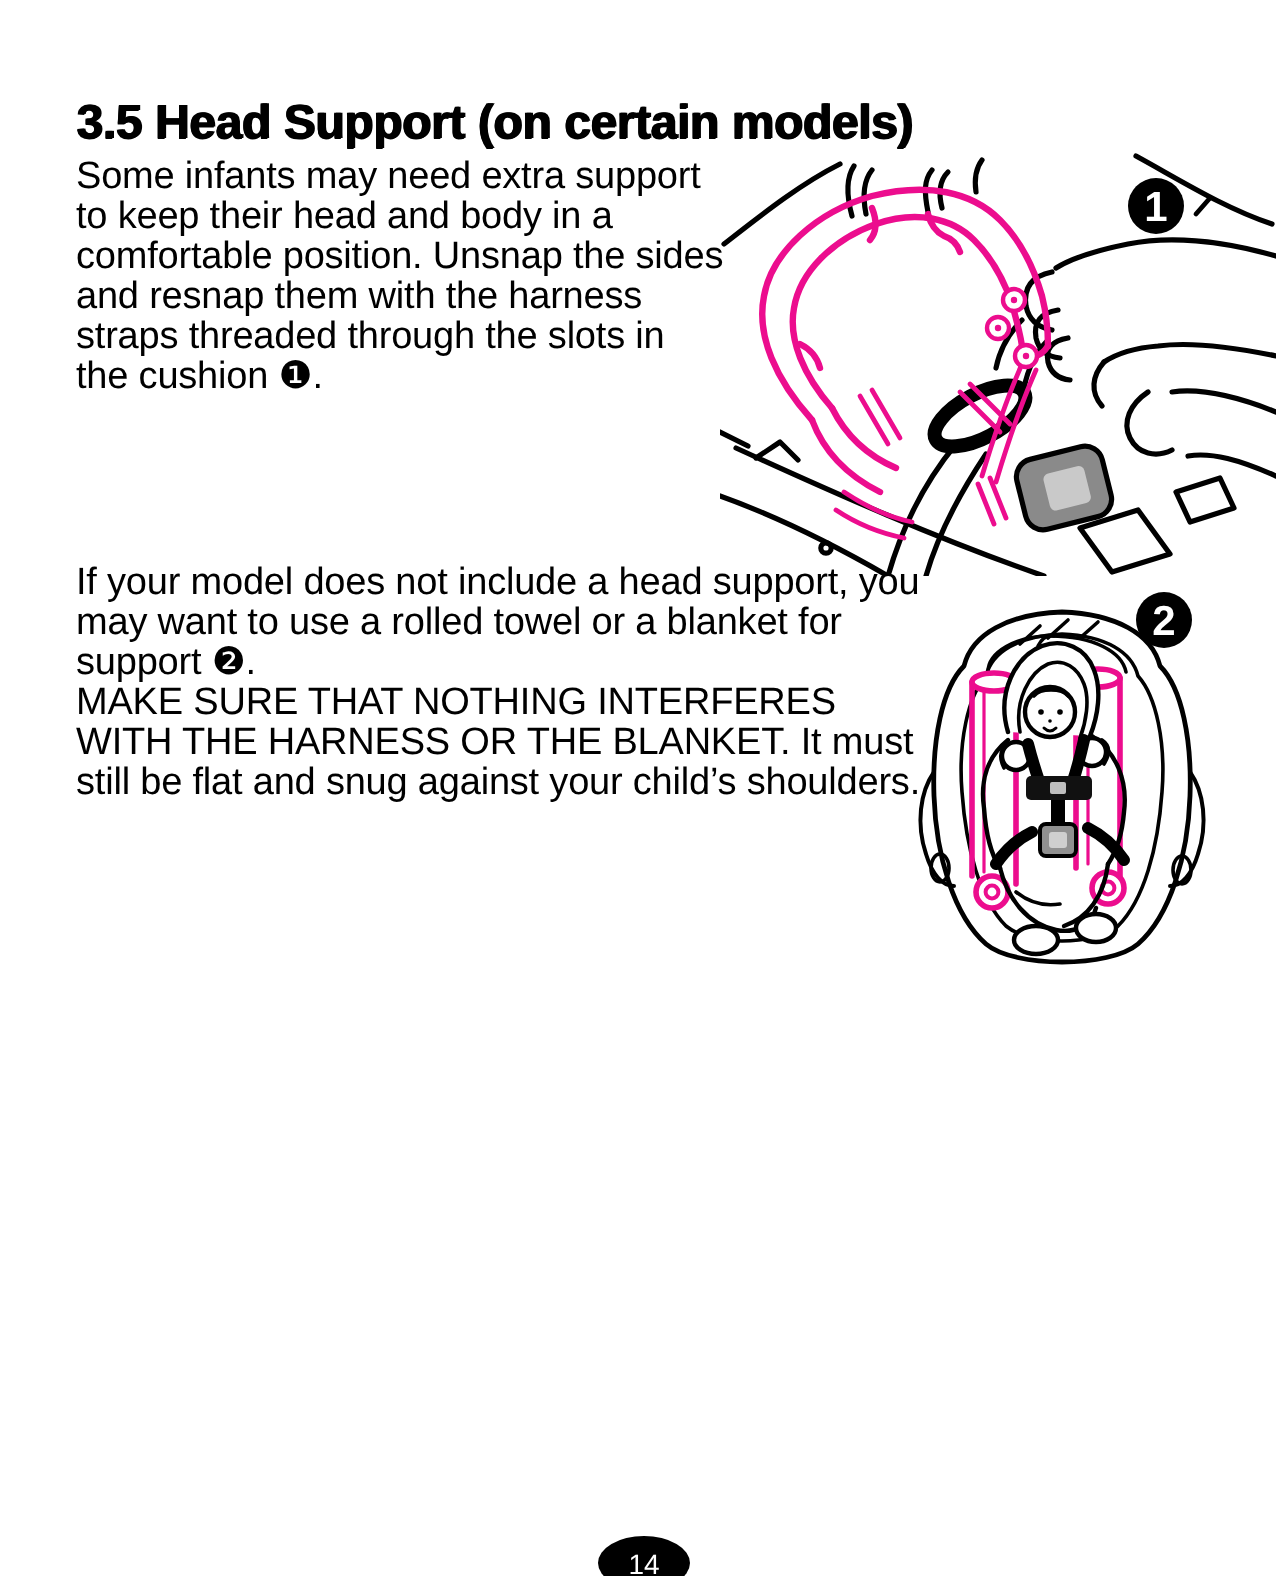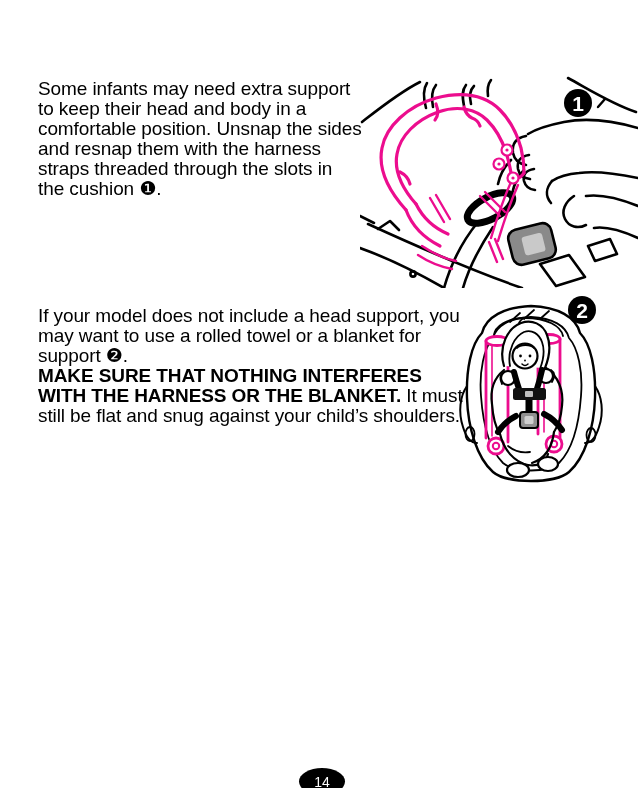--- a/index.html
+++ b/index.html
@@ -11,39 +11,40 @@
     position:absolute;left:38px;top:31px;
     font-size:24px;font-weight:bold;letter-spacing:-0.2px;line-height:30px;
     text-shadow:0.8px 0 0 #000, 0 0.4px 0 #000;
     white-space:nowrap;
   }
   .para{
     position:absolute;font-size:19px;line-height:20px;letter-spacing:-0.1px;
     white-space:pre-line;
   }
   #p1{left:38px;top:79px;}
-  #p2{left:38px;top:306px;}
-  .b{font-weight:bold;}
+  #p2{left:38px;top:282px;}
+  .b{font-weight:normal;}
   .fig{position:absolute;}
   #fig1{left:360px;top:76px;}
   #fig2{left:458px;top:286px;}
   .pagenum{
     position:absolute;left:299px;top:768px;width:46px;height:27px;
     background:#000;border-radius:50%;
     display:flex;align-items:center;justify-content:center;
     color:#fff;font-size:14px;
   }
   svg{display:block;}
   .badge-num{font-family:"Liberation Sans","DejaVu Sans",sans-serif;font-weight:bold;}
 </style>
 </head>
 <body>
 
 <div class="page">
 
+  <h1 class="title">3.5 Head Support (on certain models)</h1>
 
   <div class="para" id="p1">Some infants may need extra support
 to keep their head and body in a
 comfortable position. Unsnap the sides
 and resnap them with the harness
 straps threaded through the slots in
 the cushion ❶.</div>
 
   <div class="fig" id="fig1">
     <svg width="278" height="212" viewBox="0 0 278 212">

